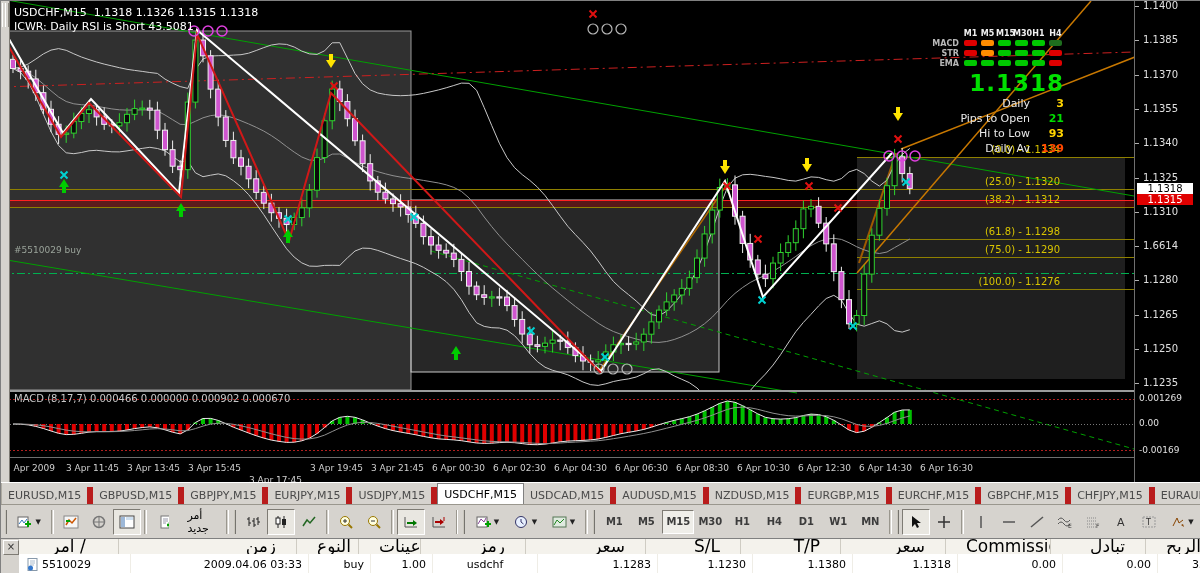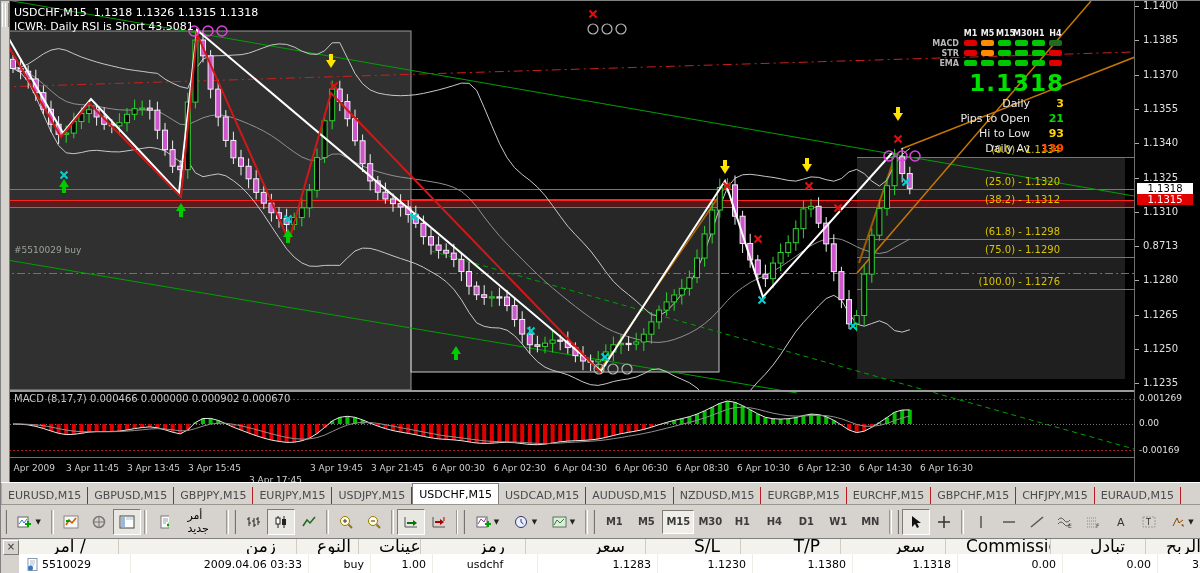--- a/index.html
+++ b/index.html
@@ -34,21 +34,21 @@
   .pbox{position:absolute;left:2px;width:56px;height:11px;font-size:10px;line-height:11px;text-align:center;}
   .pbox.ask{background:#fff;color:#000;}
   .pbox.bid{background:#e00000;color:#fff;}
   .taxis{position:absolute;left:0;top:456px;width:1133px;height:25px;background:#000;border-top:1px solid #6f6f6f;}
   .tlab{position:absolute;top:5px;color:#d0d0d0;font-size:9px;white-space:nowrap;}
   
   .tabbar{position:absolute;left:0;top:481px;width:1200px;height:22px;background:#d6d3ce;
           border-top:1px solid #fff;display:flex;align-items:flex-end;}
   .tabgrip{width:8px;height:100%;border-right:1px solid #aeaba2;}
   .tab{height:18px;line-height:18px;font-size:11px;color:#4a4a4a;text-align:center;flex:0 0 auto;
-       border-right:1px solid #b91c1c;padding:0 6px;min-width:64px;cursor:default;}
+       border-right:6px solid #b91c1c;padding:0 6px;min-width:64px;cursor:default;}
   .tab.active{background:#fff;color:#000;height:21px;line-height:21px;border:1px solid #808080;border-bottom:none;font-weight:normal;}
   
   .toolbar{position:absolute;left:0;top:503px;width:1200px;height:34px;background:#d6d3ce;
            border-top:1px solid #9a978e;display:flex;align-items:center;padding-left:2px;box-sizing:border-box;}
   .tsep{width:2px;height:24px;margin:0 3px;border-left:1px solid #9a978e;border-right:1px solid #fff;}
   .tgrip{width:3px;height:24px;margin:0 2px;border-left:2px ridge #c9c6bd;}
   .tbtn{width:26px;height:24px;display:flex;align-items:center;justify-content:center;
         border:1px solid #d6d3ce;border-radius:1px;flex:0 0 auto;}
   .tbtn.drop{width:36px;}
   .tbtn.pressed{border-top:1px solid #7e7b74;border-left:1px solid #7e7b74;border-bottom:1px solid #fff;border-right:1px solid #fff;background:#e9e7e1;}
@@ -615,21 +615,21 @@
         <div class="ptick" style="top: 67.6px;">1.1370</div>
         <div class="ptickmark" style="top: 107.9px;"></div>
         <div class="ptick" style="top: 101.9px;">1.1355</div>
         <div class="ptickmark" style="top: 142.2px;"></div>
         <div class="ptick" style="top: 136.2px;">1.1340</div>
         <div class="ptickmark" style="top: 176.5px;"></div>
         <div class="ptick" style="top: 170.5px;">1.1325</div>
         <div class="ptickmark" style="top: 210.8px;"></div>
         <div class="ptick" style="top: 204.8px;">1.1310</div>
         <div class="ptickmark" style="top: 245.1px;"></div>
-        <div class="ptick" style="top: 239.1px;">0.8713</div>
+        <div class="ptick" style="top: 239.1px;">1.6614</div>
         <div class="ptickmark" style="top: 279.4px;"></div>
         <div class="ptick" style="top: 273.4px;">1.1280</div>
         <div class="ptickmark" style="top: 313.7px;"></div>
         <div class="ptick" style="top: 307.7px;">1.1265</div>
         <div class="ptickmark" style="top: 348px;"></div>
         <div class="ptick" style="top: 342px;">1.1250</div>
         <div class="ptickmark" style="top: 382.3px;"></div>
         <div class="ptick" style="top: 376.3px;">1.1235</div>
         <div class="ptick" style="top: 392px; font-size: 9px; left: 4px;">0.001269</div>
         <div class="ptick" style="top: 417px; font-size: 9px; left: 4px;">0.00</div>

